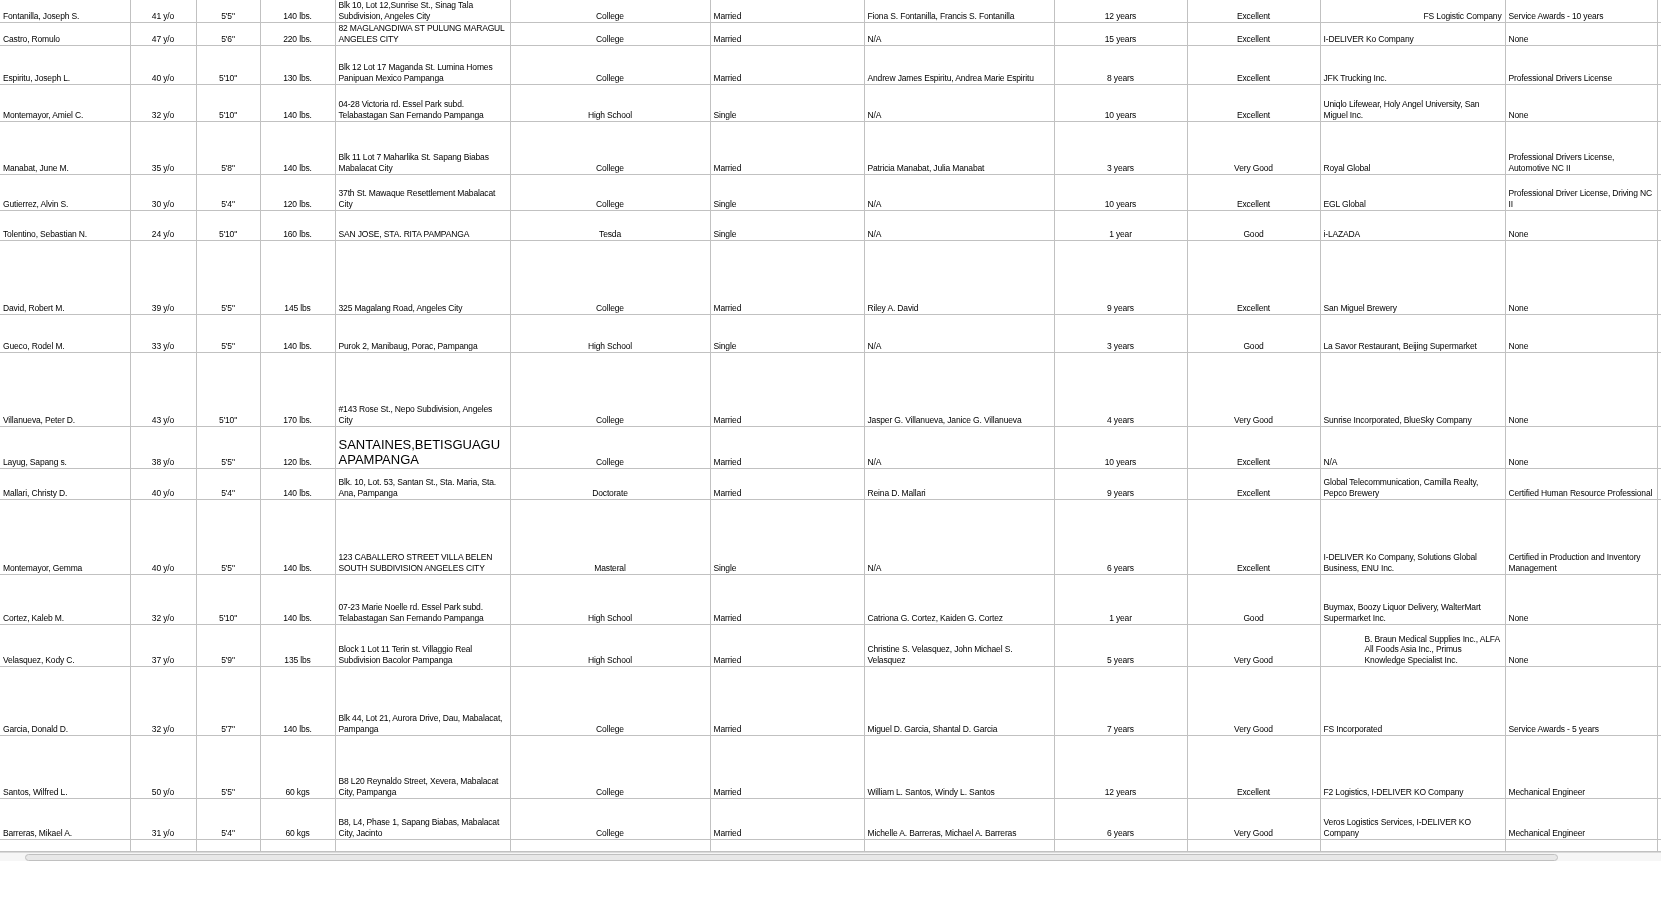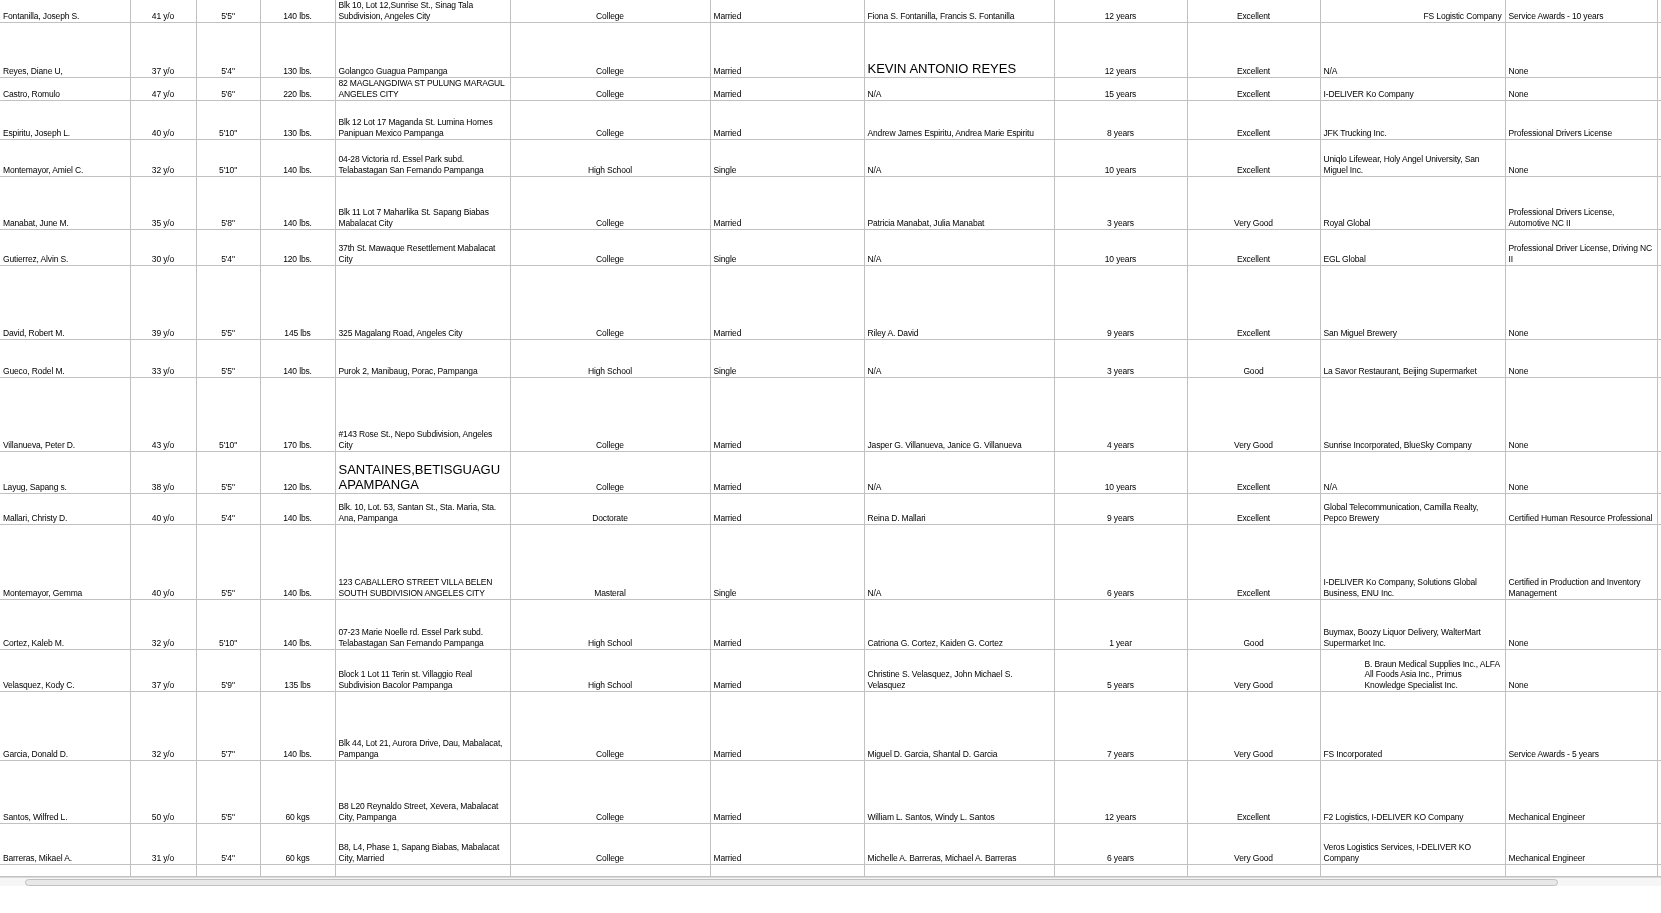--- a/index.html
+++ b/index.html
@@ -58,35 +58,20 @@
         <td style="border-color: rgb(193, 193, 193);">Blk 10, Lot 12,Sunrise St., Sinag Tala Subdivision, Angeles City</td>
         <td class="center" style="border-color: rgb(193, 193, 193);">College</td>
         <td style="border-color: rgb(193, 193, 193);">Married</td>
         <td style="border-color: rgb(193, 193, 193);">Fiona S. Fontanilla, Francis S. Fontanilla</td>
         <td class="center" style="border-color: rgb(193, 193, 193);">12 years</td>
         <td class="center" style="border-color: rgb(193, 193, 193);">Excellent</td>
         <td style="border-color: rgb(193, 193, 193); text-align: right;">FS Logistic Company</td>
         <td style="border-color: rgb(193, 193, 193); margin-top: 48px;">Service Awards - 10 years</td>
         <td class="sliver" style="border-color: rgb(193, 193, 193);"></td>
       </tr>
-      <tr style="height: 55px;">
-        <td style="border-color: rgb(193, 193, 193);">Reyes, Diane U,</td>
-        <td class="center" style="border-color: rgb(193, 193, 193);">37 y/o</td>
-        <td class="center" style="border-color: rgb(193, 193, 193);">5'4"</td>
-        <td class="center" style="border-color: rgb(193, 193, 193);">130 lbs.</td>
-        <td style="border-color: rgb(193, 193, 193);">Golangco Guagua Pampanga</td>
-        <td class="center" style="border-color: rgb(193, 193, 193);">College</td>
-        <td style="border-color: rgb(193, 193, 193);">Married</td>
-        <td class="big" style="border-color: rgb(193, 193, 193);">KEVIN ANTONIO REYES</td>
-        <td class="center" style="border-color: rgb(193, 193, 193);">12 years</td>
-        <td class="center" style="border-color: rgb(193, 193, 193);">Excellent</td>
-        <td style="border-color: rgb(193, 193, 193);">N/A</td>
-        <td style="border-color: rgb(193, 193, 193);">None</td>
-        <td class="sliver" style="border-color: rgb(193, 193, 193);"></td>
-      </tr>
       <tr style="height: 22px;">
         <td style="border-color: rgb(193, 193, 193);">Castro, Romulo</td>
         <td class="center" style="border-color: rgb(193, 193, 193);">47 y/o</td>
         <td class="center" style="border-color: rgb(193, 193, 193);">5'6"</td>
         <td class="center" style="border-color: rgb(193, 193, 193);">220 lbs.</td>
         <td style="border-color: rgb(193, 193, 193);">82 MAGLANGDIWA ST PULUNG MARAGUL ANGELES CITY</td>
         <td class="center" style="border-color: rgb(193, 193, 193);">College</td>
         <td style="border-color: rgb(193, 193, 193);">Married</td>
         <td style="border-color: rgb(193, 193, 193);">N/A</td>
         <td class="center" style="border-color: rgb(193, 193, 193);">15 years</td>
@@ -146,20 +131,35 @@
         <td class="center" style="border-color: rgb(193, 193, 193);">5'4"</td>
         <td class="center" style="border-color: rgb(193, 193, 193);">120 lbs.</td>
         <td style="border-color: rgb(193, 193, 193);">37th St. Mawaque Resettlement Mabalacat City</td>
         <td class="center" style="border-color: rgb(193, 193, 193);">College</td>
         <td style="border-color: rgb(193, 193, 193);">Single</td>
         <td style="border-color: rgb(193, 193, 193);">N/A</td>
         <td class="center" style="border-color: rgb(193, 193, 193);">10 years</td>
         <td class="center" style="border-color: rgb(193, 193, 193);">Excellent</td>
         <td style="border-color: rgb(193, 193, 193);">EGL Global</td>
         <td style="border-color: rgb(193, 193, 193);">Professional Driver License, Driving NC II</td>
+        <td class="sliver" style="border-color: rgb(193, 193, 193);"></td>
+      </tr>
+      <tr style="height: 30px;">
+        <td style="border-color: rgb(193, 193, 193);">Tolentino, Sebastian N.</td>
+        <td class="center" style="border-color: rgb(193, 193, 193);">24 y/o</td>
+        <td class="center" style="border-color: rgb(193, 193, 193);">5'10"</td>
+        <td class="center" style="border-color: rgb(193, 193, 193);">160 lbs.</td>
+        <td style="border-color: rgb(193, 193, 193);">SAN JOSE, STA. RITA PAMPANGA</td>
+        <td class="center" style="border-color: rgb(193, 193, 193);">Tesda</td>
+        <td style="border-color: rgb(193, 193, 193);">Single</td>
+        <td style="border-color: rgb(193, 193, 193);">N/A</td>
+        <td class="center" style="border-color: rgb(193, 193, 193);">1 year</td>
+        <td class="center" style="border-color: rgb(193, 193, 193);">Good</td>
+        <td style="border-color: rgb(193, 193, 193);">i-LAZADA</td>
+        <td style="border-color: rgb(193, 193, 193);">None</td>
         <td class="sliver" style="border-color: rgb(193, 193, 193);"></td>
       </tr>
       <tr style="height: 74px;">
         <td style="border-color: rgb(193, 193, 193);">David, Robert M.</td>
         <td class="center" style="border-color: rgb(193, 193, 193);">39 y/o</td>
         <td class="center" style="border-color: rgb(193, 193, 193);">5'5"</td>
         <td class="center" style="border-color: rgb(193, 193, 193);">145 lbs</td>
         <td style="border-color: rgb(193, 193, 193);">325 Magalang Road, Angeles City</td>
         <td class="center" style="border-color: rgb(193, 193, 193);">College</td>
         <td style="border-color: rgb(193, 193, 193);">Married</td>
@@ -303,21 +303,21 @@
         <td class="center" style="border-color: rgb(193, 193, 193);">Excellent</td>
         <td style="border-color: rgb(193, 193, 193);">F2 Logistics, I-DELIVER KO Company</td>
         <td style="border-color: rgb(193, 193, 193);">Mechanical Engineer</td>
         <td class="sliver" style="border-color: rgb(193, 193, 193);"></td>
       </tr>
       <tr style="height: 41px;">
         <td style="border-color: rgb(193, 193, 193);">Barreras, Mikael A.</td>
         <td class="center" style="border-color: rgb(193, 193, 193);">31 y/o</td>
         <td class="center" style="border-color: rgb(193, 193, 193);">5'4"</td>
         <td class="center" style="border-color: rgb(193, 193, 193);">60 kgs</td>
-        <td style="border-color: rgb(193, 193, 193);">B8, L4, Phase 1, Sapang Biabas, Mabalacat City, Married</td>
+        <td style="border-color: rgb(193, 193, 193);">B8, L4, Phase 1, Sapang Biabas, Mabalacat City, Jacinto</td>
         <td class="center" style="border-color: rgb(193, 193, 193);">College</td>
         <td style="border-color: rgb(193, 193, 193);">Married</td>
         <td style="border-color: rgb(193, 193, 193);">Michelle A. Barreras, Michael A. Barreras</td>
         <td class="center" style="border-color: rgb(193, 193, 193);">6 years</td>
         <td class="center" style="border-color: rgb(193, 193, 193);">Very Good</td>
         <td style="border-color: rgb(193, 193, 193);">Veros Logistics Services, I-DELIVER KO Company</td>
         <td style="border-color: rgb(193, 193, 193);">Mechanical Engineer</td>
         <td class="sliver" style="border-color: rgb(193, 193, 193);"></td>
       </tr>
       <tr style="height: 12px;">

